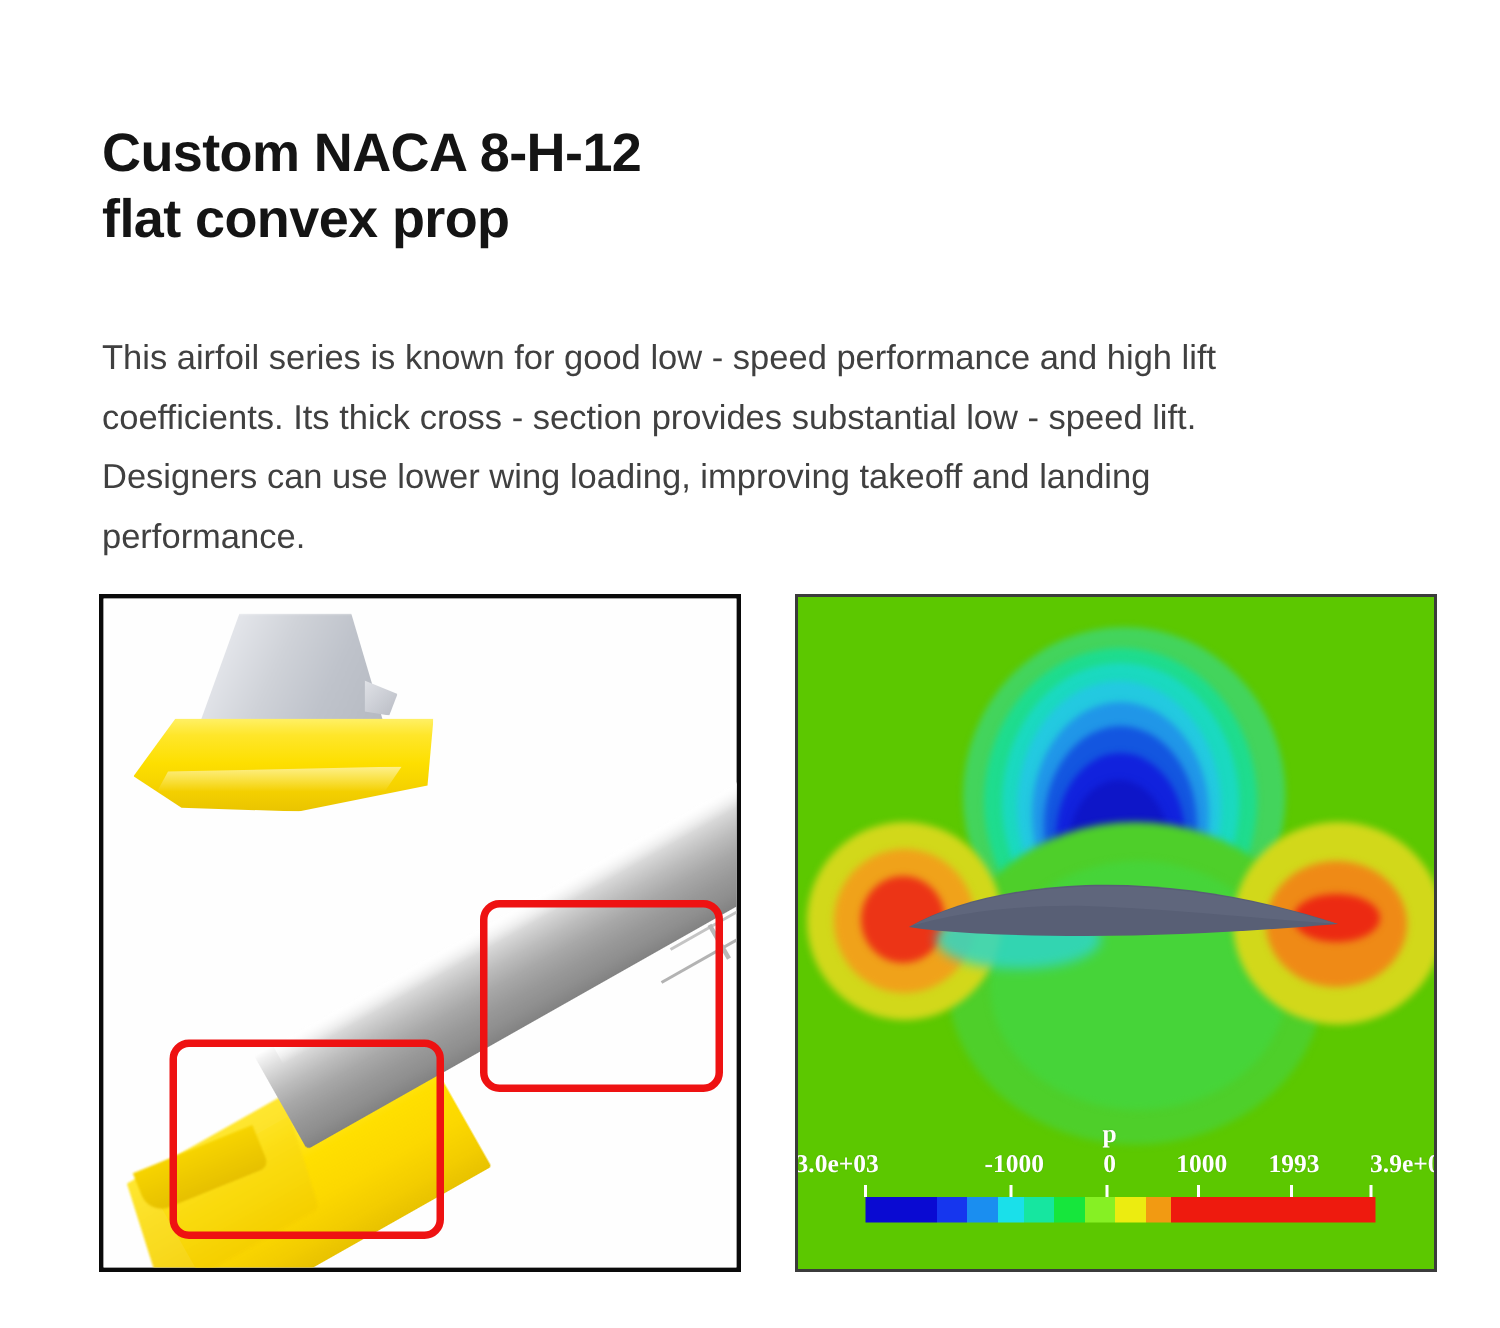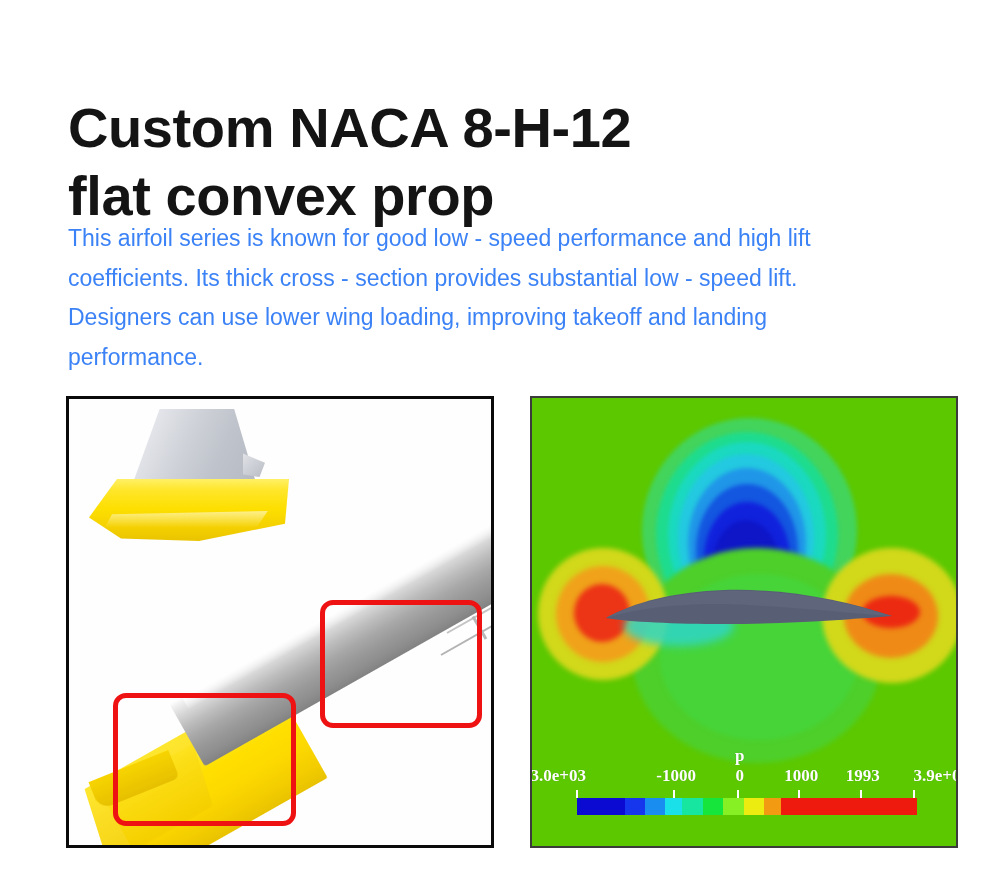--- a/index.html
+++ b/index.html
@@ -16,37 +16,37 @@
     font-family: "Liberation Sans", sans-serif;
     color: #1c1c1c;
   }
 
   
   .page-title {
     position: absolute;
     left: 68px;
     top: 56px;
     width: 700px;
-    font-size: 56px;
+    font-size: 36px;
     font-weight: bold;
     line-height: 1.22;
     letter-spacing: -0.4px;
     color: #141414;
     white-space: pre-line;
   }
 
   
   .page-body {
     position: absolute;
     left: 68px;
     top: 196px;
     width: 835px;
     font-size: 23px;
     line-height: 1.72;
-    color: #3b82f6;
+    color: #404040;
     font-weight: 400;
   }
 
   
   .figure-row {
     position: absolute;
     left: 0;
     top: 394px;
     width: 1000px;
     height: 460px;

